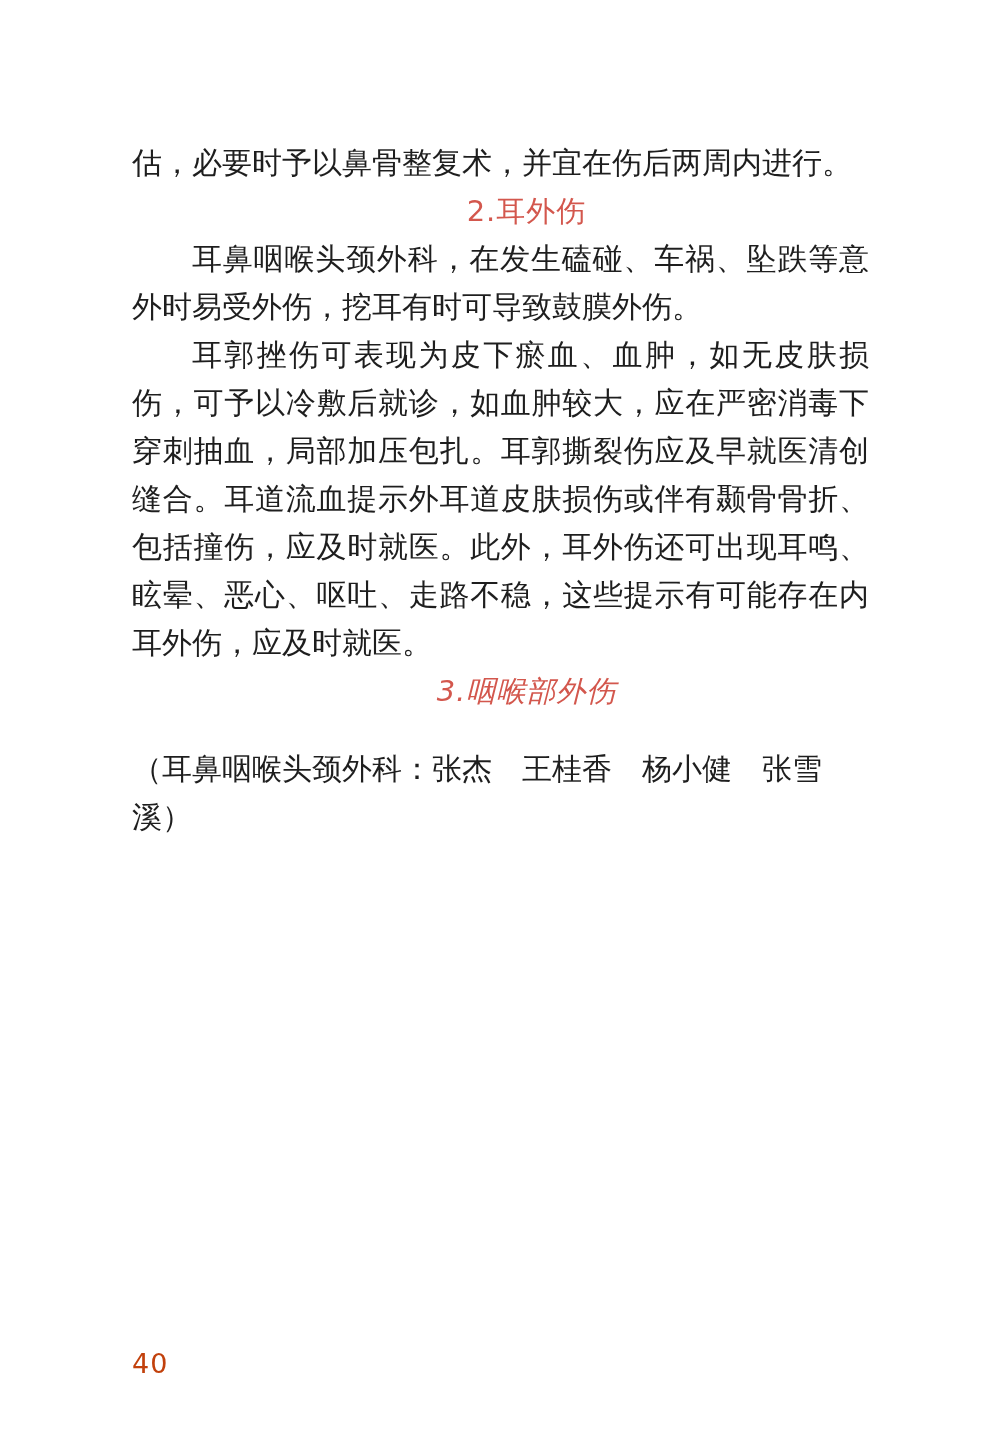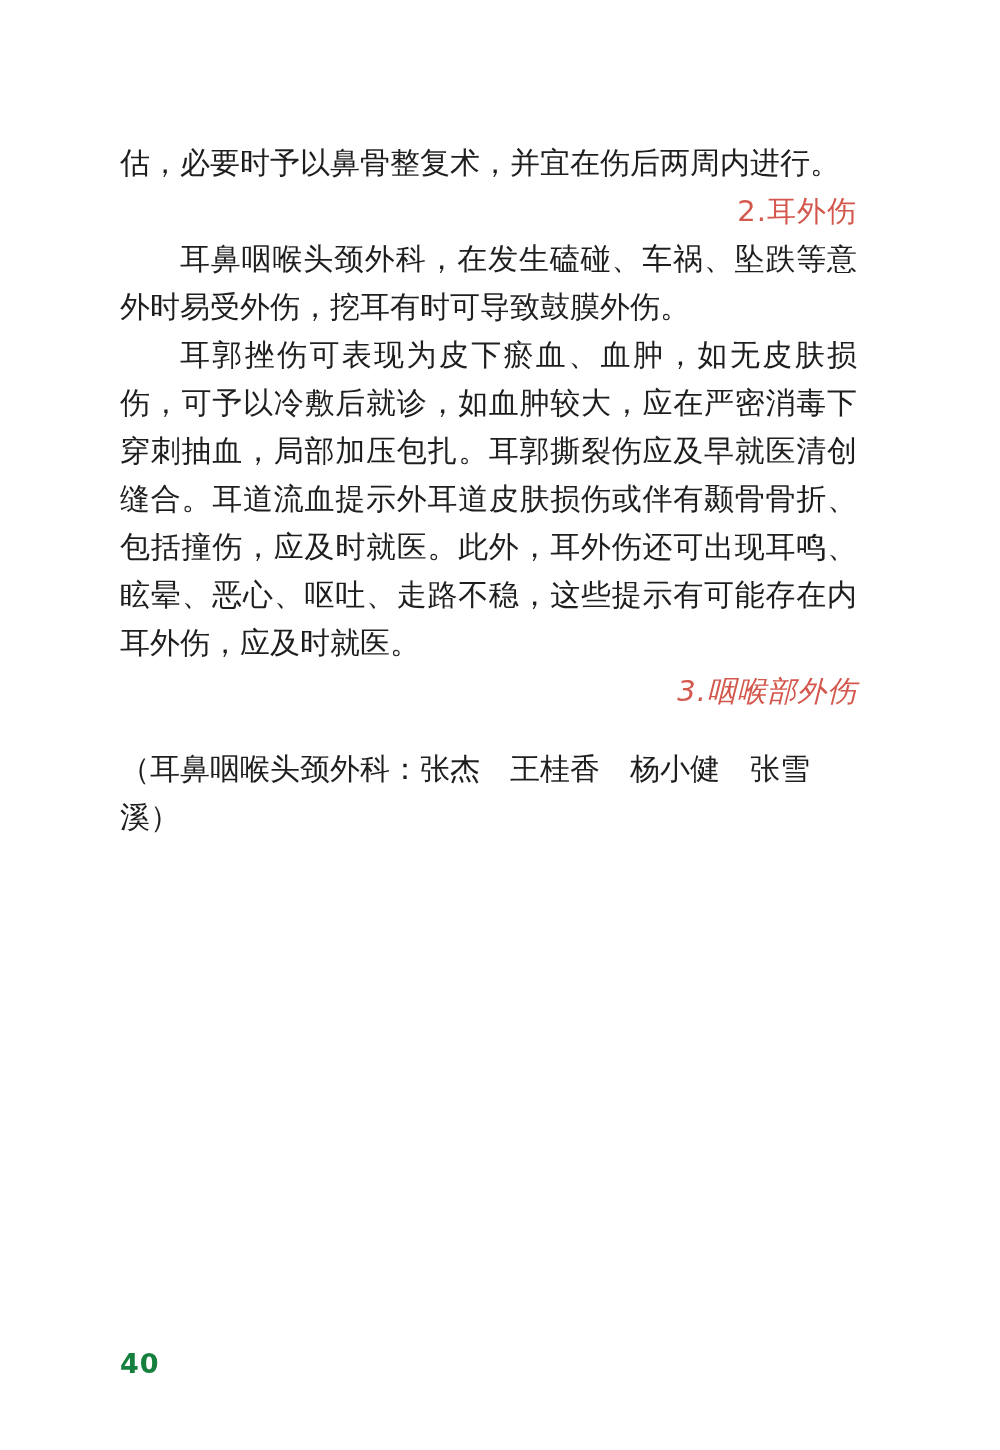--- a/index.html
+++ b/index.html
@@ -7,20 +7,21 @@
     padding: 0;
     background: #ffffff;
   }
   .page {
     position: relative;
     width: 864px;
     height: 1450px;
     background: #ffffff;
     overflow: hidden;
     font-family: "Liberation Serif", "DejaVu Serif", serif;
+    margin-left: 12px;
   }
   .content {
     position: absolute;
     left: 120px;
     top: 139px;
     width: 737px;
     color: #1e1e1e;
     font-size: 30px;
     line-height: 48px;
     text-align: justify;
@@ -34,21 +35,21 @@
   .body-text.no-indent {
     text-indent: 0;
   }
   .section-heading {
     margin: 0;
     font-family: "DejaVu Sans", "Liberation Sans", sans-serif;
     font-weight: 400;
     font-size: 29px;
     line-height: 48px;
     text-indent: 52px;
-    text-align: right;
+    text-align: center;
     letter-spacing: 1px;
   }
   .attribution {
     margin-top: 30px !important;
     text-indent: 42px;
     text-align: left;
     font-size: 30px;
   }
   .page-number {
     position: absolute;
@@ -65,14 +66,14 @@
 
 <div class="page" style="background: rgb(255, 255, 255);">
   <div class="content" style="color: rgb(30, 30, 30);">
     <p class="body-text no-indent">估，必要时予以鼻骨整复术，并宜在伤后两周内进行。</p>
     <p class="section-heading" style="color: rgb(211, 87, 77);">2.耳外伤</p>
     <p class="body-text">耳鼻咽喉头颈外科，在发生磕碰、车祸、坠跌等意外时易受外伤，挖耳有时可导致鼓膜外伤。</p>
     <p class="body-text">耳郭挫伤可表现为皮下瘀血、血肿，如无皮肤损伤，可予以冷敷后就诊，如血肿较大，应在严密消毒下穿刺抽血，局部加压包扎。耳郭撕裂伤应及早就医清创缝合。耳道流血提示外耳道皮肤损伤或伴有颞骨骨折、包括撞伤，应及时就医。此外，耳外伤还可出现耳鸣、眩晕、恶心、呕吐、走路不稳，这些提示有可能存在内耳外伤，应及时就医。</p>
     <p class="section-heading" style="color: rgb(211, 87, 77); font-style: italic;">3.咽喉部外伤</p>
     <p class="body-text no-indent attribution">（耳鼻咽喉头颈外科：张杰　王桂香　杨小健　张雪溪）</p>
   </div>
-  <div class="page-number" style="color: #15803d; font-weight: bold;">40</div>
+  <div class="page-number" style="color: #c2410c;">40</div>
 </div>
 
 </body></html>

